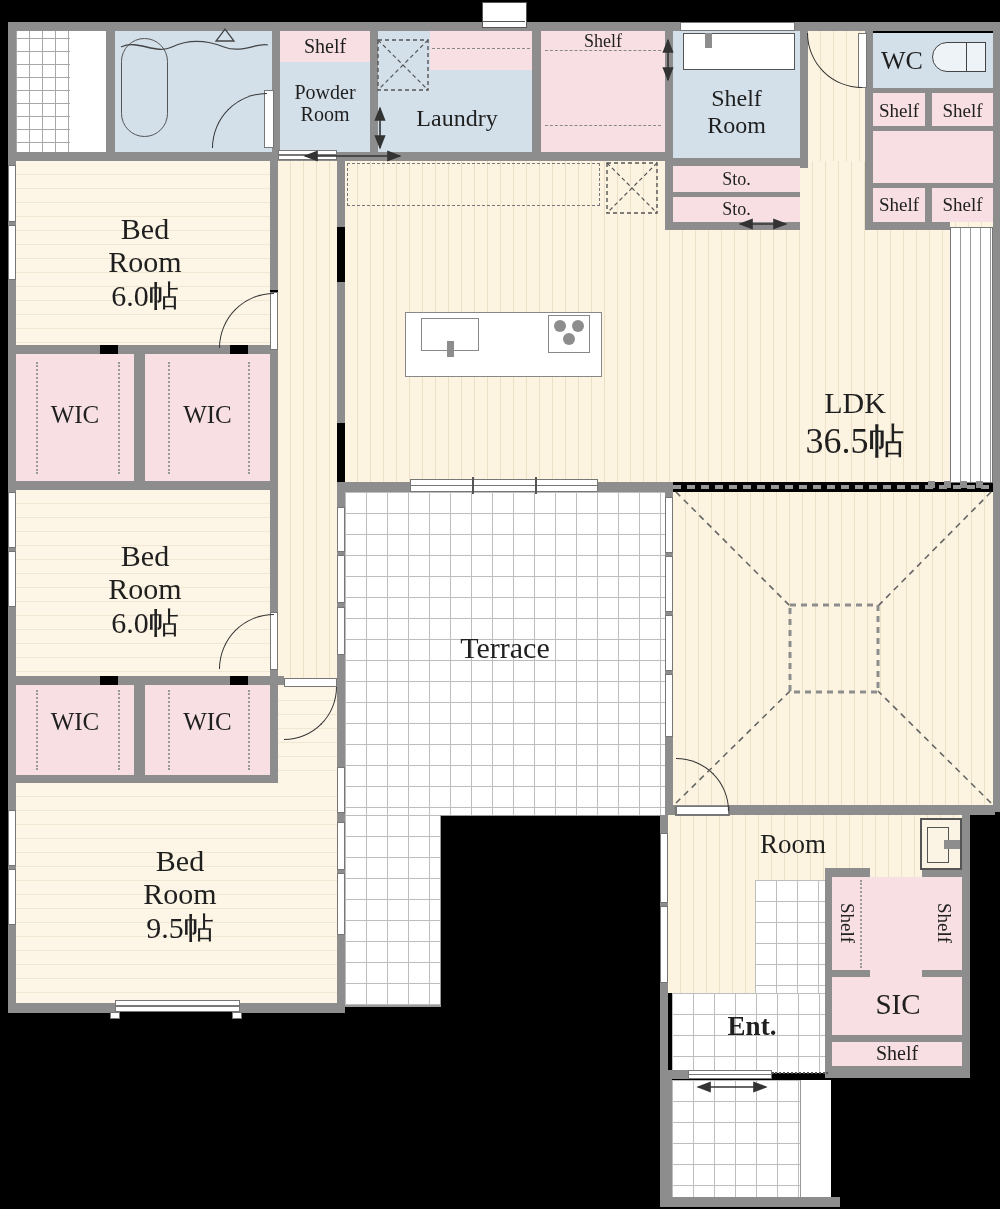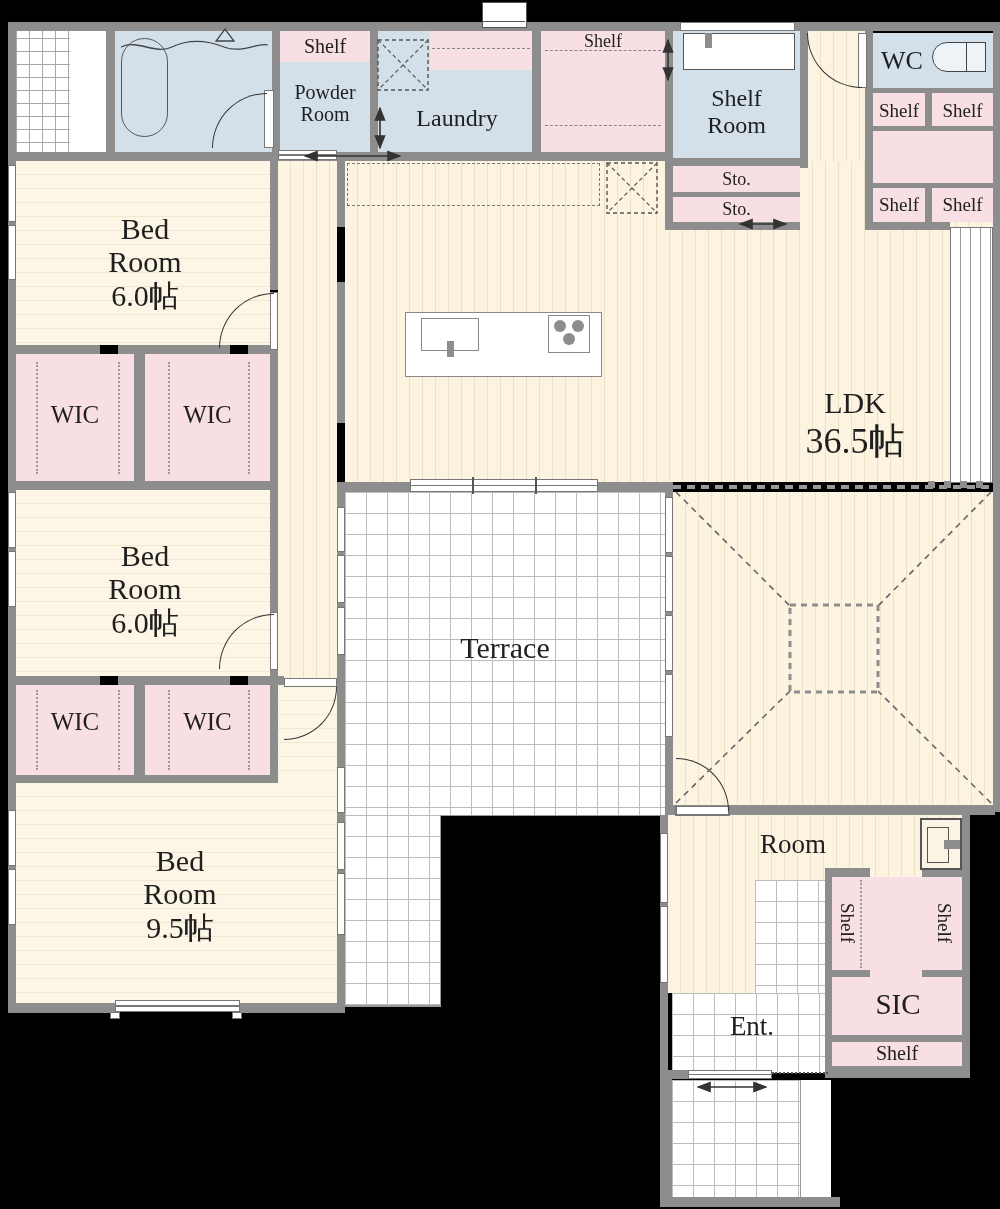--- a/index.html
+++ b/index.html
@@ -314,21 +314,21 @@
   </div>
   <div class="lbl" style="left:145px;top:697px;width:125px;height:50px;font-size:25px;">
     <span>WIC</span>
   </div>
   <div class="lbl" style="left:380px;top:620px;width:250px;height:55px;font-size:30px;">
     <span>Terrace</span>
   </div>
   <div class="lbl" style="left:738px;top:820px;width:110px;height:48px;font-size:27px;">
     <span>Room</span>
   </div>
-  <div class="lbl" style="left:697px;top:1002px;width:110px;height:48px;font-size:27px;">
+  <div class="lbl" style="left:697px;top:1002px;width:110px;height:48px;font-size:27px;font-weight:bold;">
     <span>Ent.</span>
   </div>
   <div class="lbl" style="left:848px;top:980px;width:100px;height:48px;font-size:29px;">
     <span>SIC</span>
   </div>
   <div class="lbl" style="left:832px;top:1041px;width:130px;height:25px;font-size:20px;">
     <span>Shelf</span>
   </div>
   <div class="lbl" style="left:832px;top:877px;width:30px;height:93px;font-size:19px;">
     <span class="vtext">Shelf</span>

